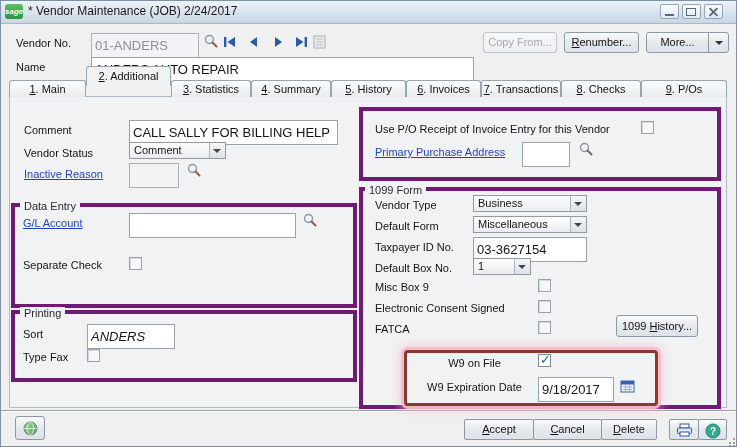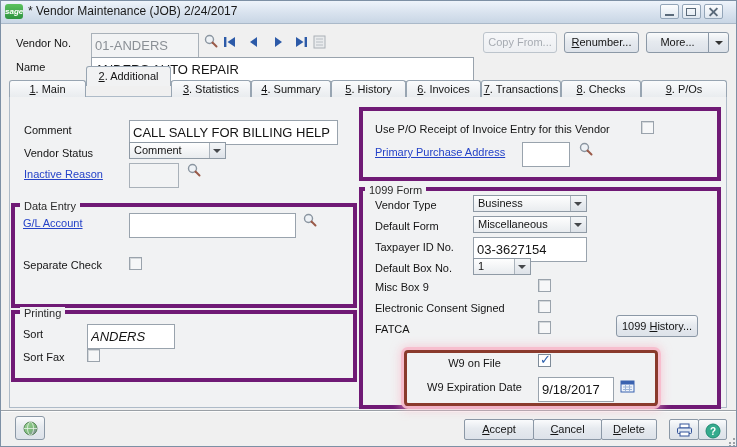--- a/index.html
+++ b/index.html
@@ -175,21 +175,21 @@
         <line x1="9.5" y1="9.5" x2="13.5" y2="13.5" stroke="#9a5a48" stroke-width="2" stroke-linecap="round"></line>
       </svg></span>
   <div class="lbl z3" style="left:22px;top:258px">Separate Check</div>
   <div class="cb z3" style="left:128px;top:256px"></div>
 
   <div class="gbox" style="left:10px;top:309px;width:338px;height:64px">
     <span class="glabel">Printing</span>
     </div>
   <div class="lbl z3" style="left:22px;top:327px">Sort</div>
   <input class="tb z3" style="left: 86px; top: 323px; width: 88px; font-style: italic;" value="ANDERS">
-  <div class="lbl z3" style="left:22px;top:350px">Sort Fax</div>
+  <div class="lbl z3" style="left:22px;top:350px">Type Fax</div>
   <div class="cb z3" style="left:86px;top:348px"></div>
 
   <div class="gbox" style="left:358px;top:106px;width:354px;height:66px"></div>
   <div class="lbl z3" style="left:374px;top:122px">Use P/O Receipt of Invoice Entry for this Vendor</div>
   <div class="cb z3" style="left:640px;top:120px"></div>
   <div class="lbl link z3" style="left:374px;top:145px">Primary Purchase Address</div>
   <input class="tb z3" style="left: 521px; top: 141px; width: 48px;" value="">
   <span class="icon" style="left:577px;top:140px">
     <svg width="16" height="16">
         <circle cx="6.5" cy="6.5" r="4" fill="#eef2f6" stroke="#8a95a0" stroke-width="1.4"></circle>

